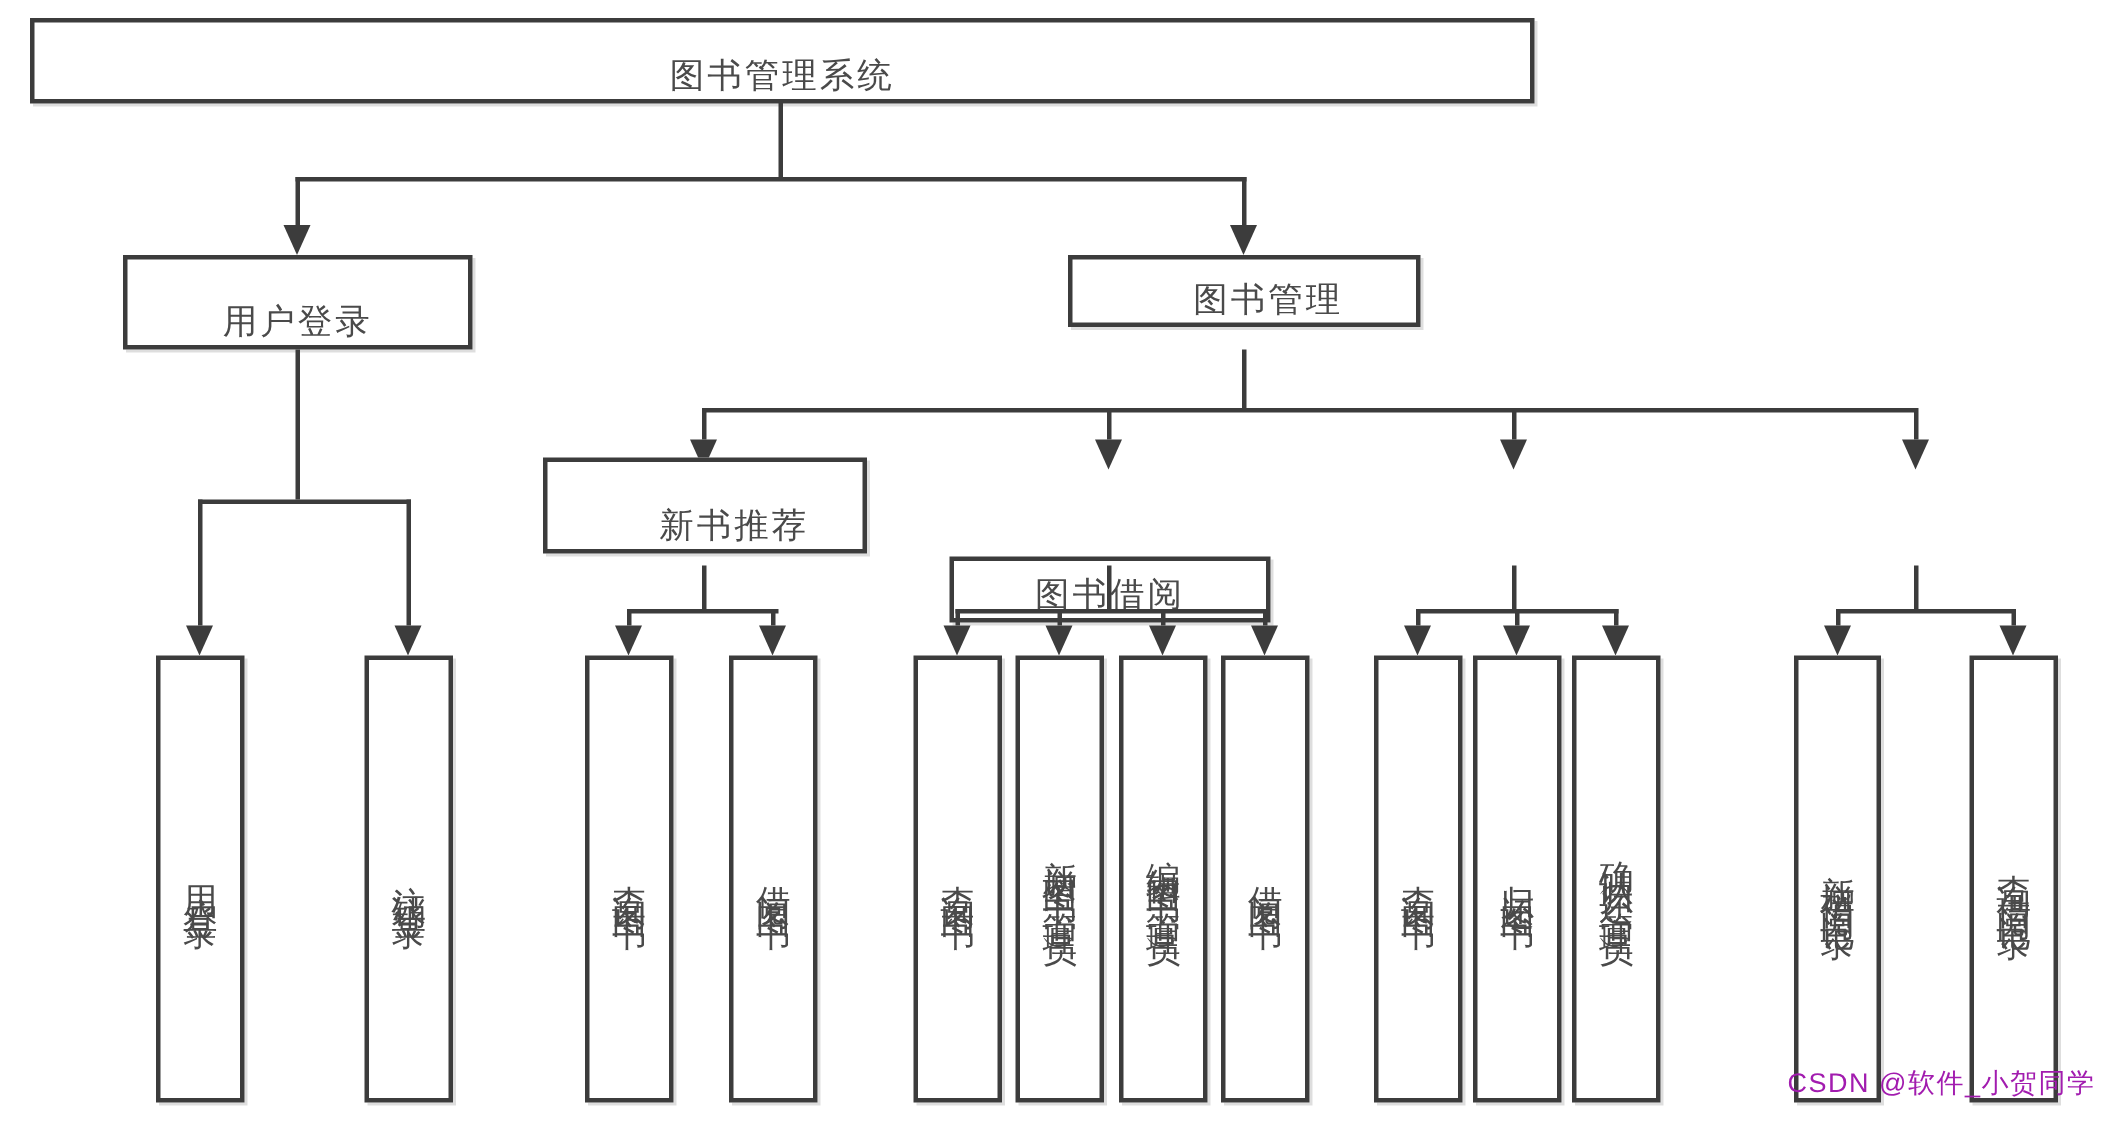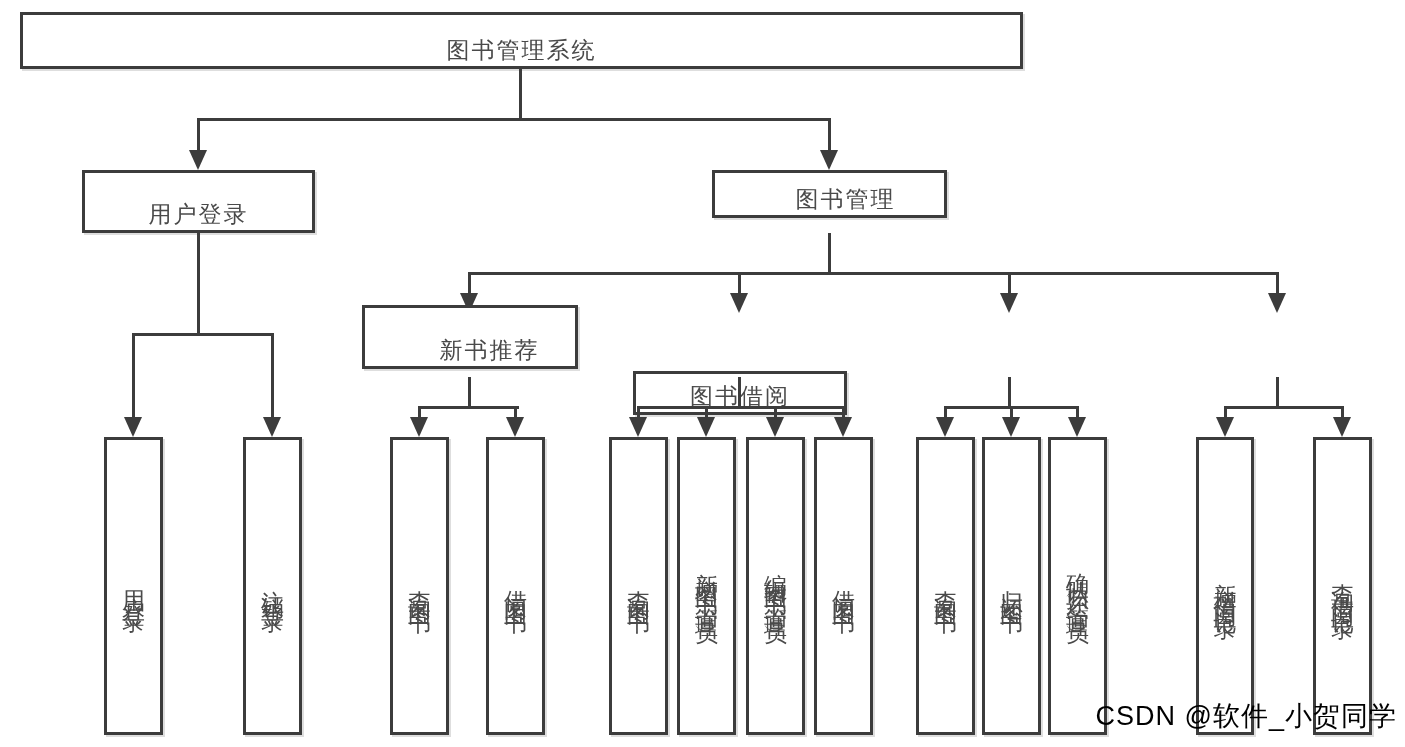--- a/index.html
+++ b/index.html
@@ -44,22 +44,22 @@
     width: 0;
     height: 0;
     border-left: 9px solid transparent;
     border-right: 9px solid transparent;
     border-top: 20px solid #3c3c3c;
   }
   .watermark {
     position: absolute;
     right: 8px;
     bottom: 13px;
-    font-size: 27px;
-    color: #000000;
+    font-size: 18px;
+    color: #a21caf;
     letter-spacing: 1px;
     white-space: nowrap;
   }
 </style>
 </head>
 <body>
 
 <div class="canvas">
 
   <div class="box h-box" style="left:20px; top:12px; width:1003px; height:57px;">

